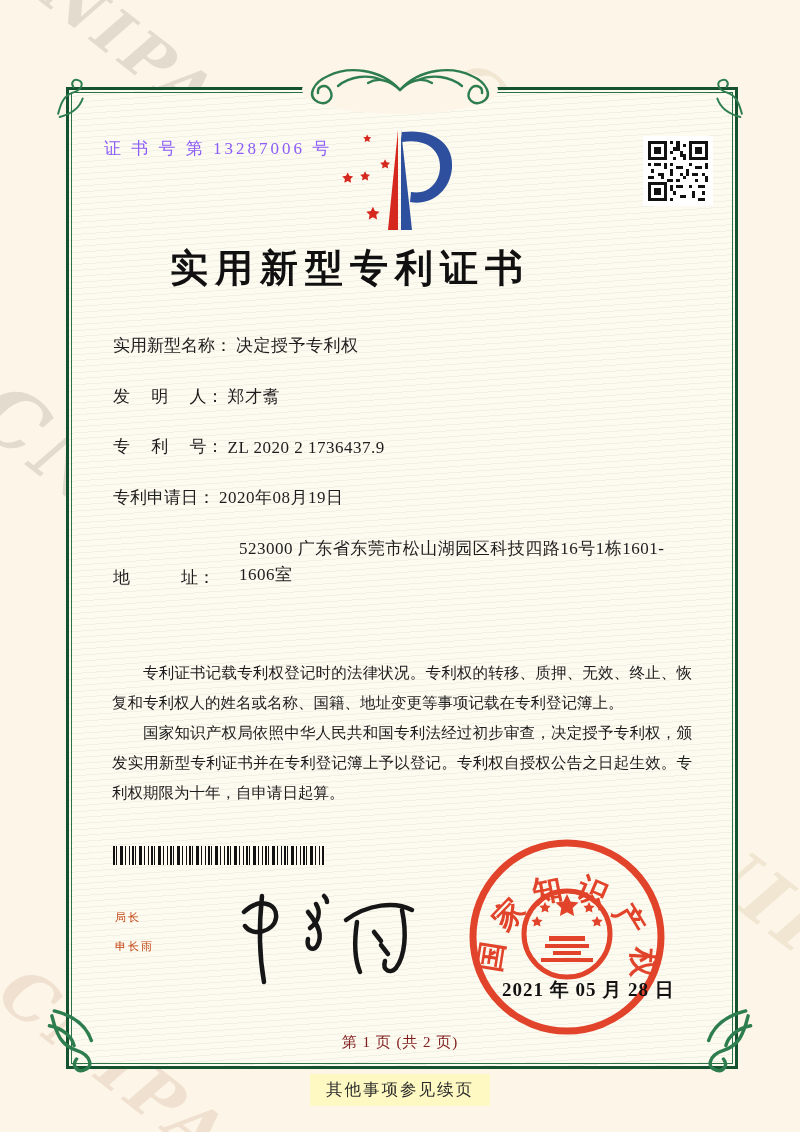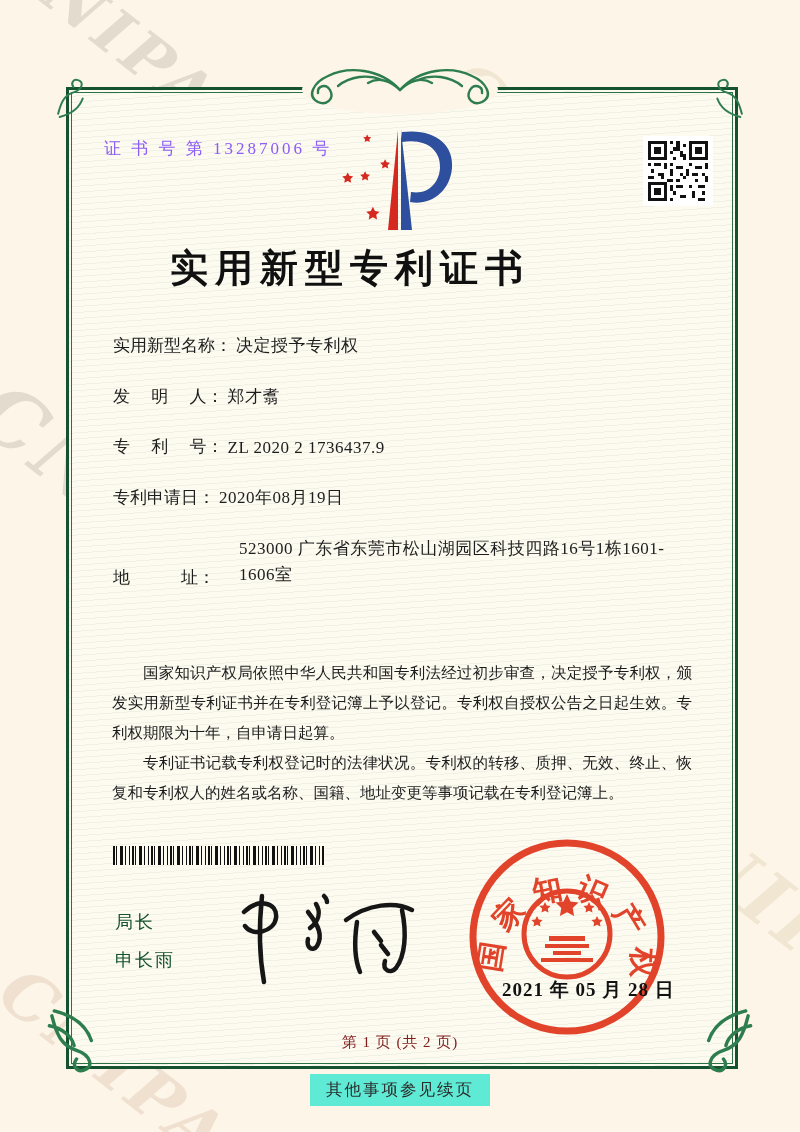--- a/index.html
+++ b/index.html
@@ -34,32 +34,32 @@
   .grant-right{position:absolute;left:322px;top:0;white-space:nowrap;}
   
   .paras{position:absolute;left:112px;top:658px;width:580px;font-size:15.5px;line-height:1.93;
          text-align:justify;color:#1c1c1c;}
   .paras p{margin:0;text-indent:2em;}
   
   .barcode{position:absolute;left:113px;top:846px;width:212px;height:19px;
     background:repeating-linear-gradient(90deg,#111 0 2px,#fdfaf0 2px 3px,#111 3px 4px,#fdfaf0 4px 7px,
       #111 7px 10px,#fdfaf0 10px 12px,#111 12px 13px,#fdfaf0 13px 16px,#111 16px 17px,#fdfaf0 17px 19px);}
   
-  .signer{position:absolute;left:115px;top:910px;font-size:18px;color:#14532d;font-family:"Liberation Sans",sans-serif;}
+  .signer{position:absolute;left:115px;top:910px;font-size:11px;color:#c2410c;font-family:"Liberation Sans",sans-serif;}
   .signer div{margin-bottom:14px;letter-spacing:2px;}
   .signature{position:absolute;left:228px;top:882px;width:195px;height:105px;}
   
   .seal{position:absolute;left:466px;top:836px;width:202px;height:202px;}
   .seal-date{position:absolute;left:502px;top:977px;font-size:19px;letter-spacing:1px;color:#111;
              white-space:nowrap;font-weight:600;}
   
   .page-no{position:absolute;left:0;top:1033px;width:800px;text-align:center;font-size:15px;
            color:#7f1d1d;letter-spacing:1px;}
   .cont-note{position:absolute;left:0;top:1074px;width:800px;text-align:center;}
-  .cont-note span{display:inline-block;background:#5eead4;padding:5px 16px;font-size:16.5px;
+  .cont-note span{display:inline-block;background:#fef9c3;padding:5px 16px;font-size:16.5px;
                   letter-spacing:2px;color:#2b2b2b;}
   
   .orn{position:absolute;z-index:4;}
 </style>
 </head>
 <body>
 
 <div class="page">
 
   <div class="wm gray" style="left:-18px;top:-8px;font-size:62px;">CNIPA</div>
@@ -152,22 +152,22 @@
         <span class="flabel">专利申请日：</span>
         <span class="fvalue">2020年08月19日</span>
       </div>
       <div class="frow addr" style="margin-bottom:0;gap:20px;">
         <span class="flabel">地　　　址：</span>
         <span class="fvalue">523000 广东省东莞市松山湖园区科技四路16号1栋1601-1606室</span>
       </div>
     </div>
 
     <div class="paras">
+      <p>专利证书记载专利权登记时的法律状况。专利权的转移、质押、无效、终止、恢复和专利权人的姓名或名称、国籍、地址变更等事项记载在专利登记簿上。</p>
       <p>国家知识产权局依照中华人民共和国专利法经过初步审查，决定授予专利权，颁发实用新型专利证书并在专利登记簿上予以登记。专利权自授权公告之日起生效。专利权期限为十年，自申请日起算。</p>
-      <p>专利证书记载专利权登记时的法律状况。专利权的转移、质押、无效、终止、恢复和专利权人的姓名或名称、国籍、地址变更等事项记载在专利登记簿上。</p>
     </div>
 
     <div class="barcode"></div>
 
     <div class="signer">
       <div>局长</div>
       <div>申长雨</div>
     </div>
 
     <svg class="signature" viewBox="0 0 195 105">

